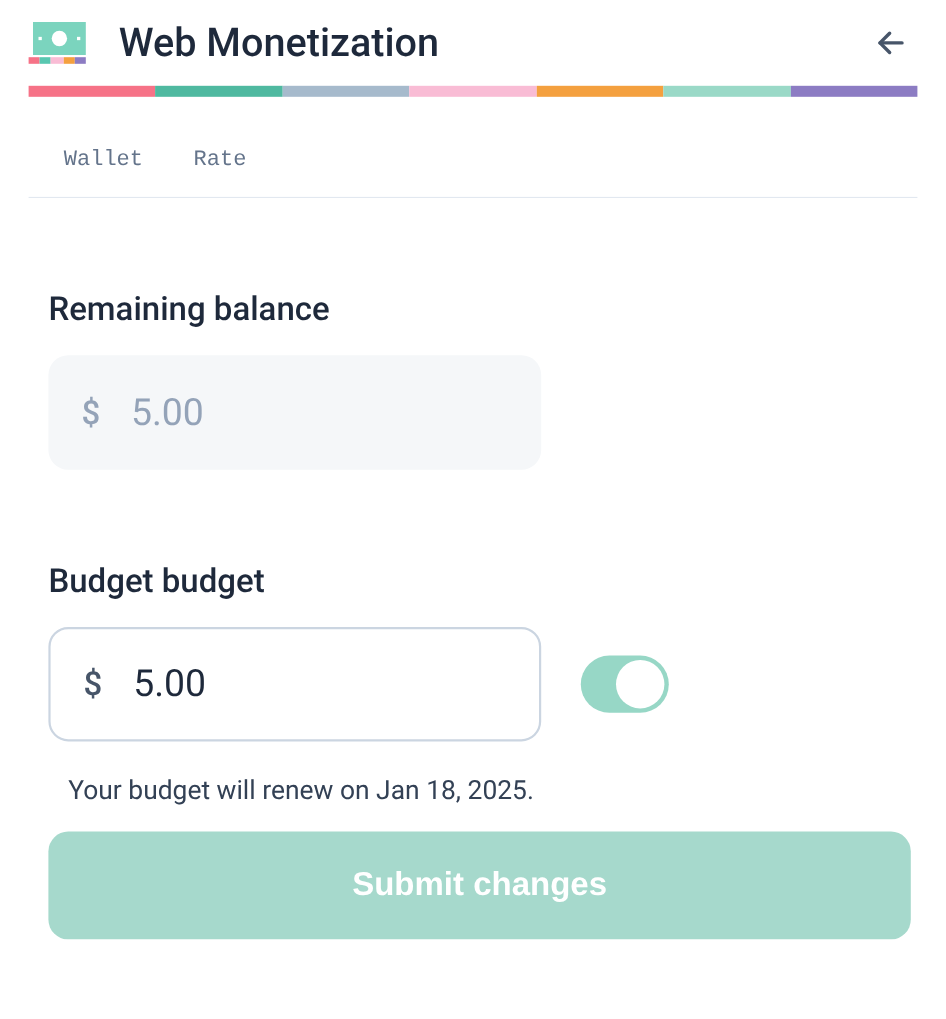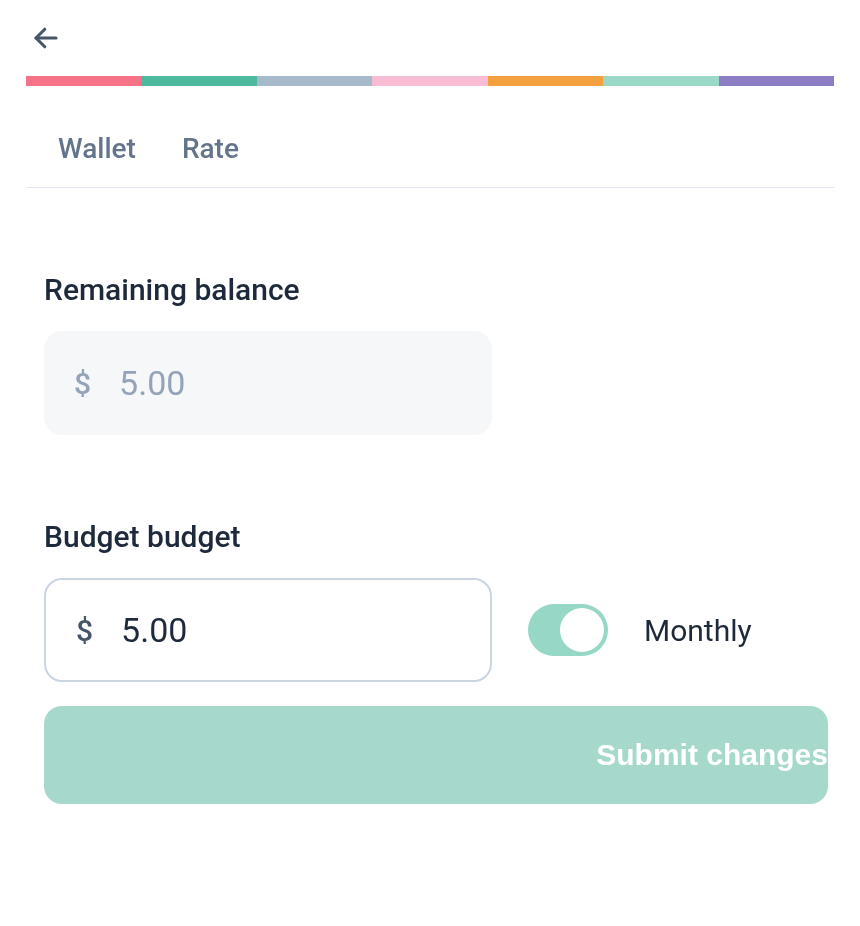--- a/index.html
+++ b/index.html
@@ -101,26 +101,27 @@
       padding: 0 26px;
     }
     .tabs {
       display: flex;
       gap: 46px;
       margin-top: 46px;
       border-bottom: 1px solid #e2e8f0;
       padding-left: 32px;
     }
     .tab {
-      font-size: 28px;
+      font-size: 20px;
       font-weight: 500;
       color: #64748b;
       padding-bottom: 22px;
       cursor: pointer;
       position: relative;
+      font-family: Liberation Mono, monospace;
     }
     .tab.active {
       color: #2eb096;
     }
     .tab.active::after {
       content: "";
       position: absolute;
       left: -16px;
       right: -16px;
       bottom: -1px;
@@ -216,27 +217,43 @@
       margin: 24px 0 0 0;
       background: #a6d9cc;
       border: none;
       border-radius: 18px;
       width: calc(100% - 6px);
       padding: 32px 0;
       font-size: 30px;
       font-weight: 600;
       color: #ffffff;
       cursor: pointer;
-      text-align: right;
+      text-align: center;
     }
   </style>
 </head>
 <body>
 
 <div class="header">
+  <div class="header-left">
+    <div class="logo">
+      <div class="logo-bill">
+        <span class="dot-l"></span>
+          <span class="dot-r"></span>
+      </div>
+      <div class="logo-stripes">
+        <span></span>
+          <span></span>
+          <span></span>
+          <span></span>
+          <span></span>
+      </div>
+    </div>
+    <h1 class="app-title">Web Monetization</h1>
+  </div>
   <div class="back-btn">
     <svg width="30" height="30" viewBox="0 0 24 24" fill="none" stroke="currentColor" stroke-width="2.5" stroke-linecap="round" stroke-linejoin="round">
       <line x1="20" y1="12" x2="4" y2="12"></line>
       <polyline points="11 19 4 12 11 5"></polyline>
     </svg>
   </div>
 </div>
 
 <div class="color-bar">
   <span></span>
@@ -266,18 +283,18 @@
   <div class="section">
     <div class="section-label">Budget budget</div>
     <div class="budget-row">
       <div class="budget-input-box">
         <span class="currency-symbol">$</span>
         <input class="budget-input" type="text" value="5.00" style="">
       </div>
       <div class="toggle-switch">
         <div class="knob"></div>
       </div>
-      <div class="toggle-label">Monthly</div>
     </div>
+    <div class="renewal-note">Your budget will renew on Jan 18, 2025.</div>
     <button class="submit-btn">Submit changes</button>
   </div>
 
 </div>
 
 </body></html>

